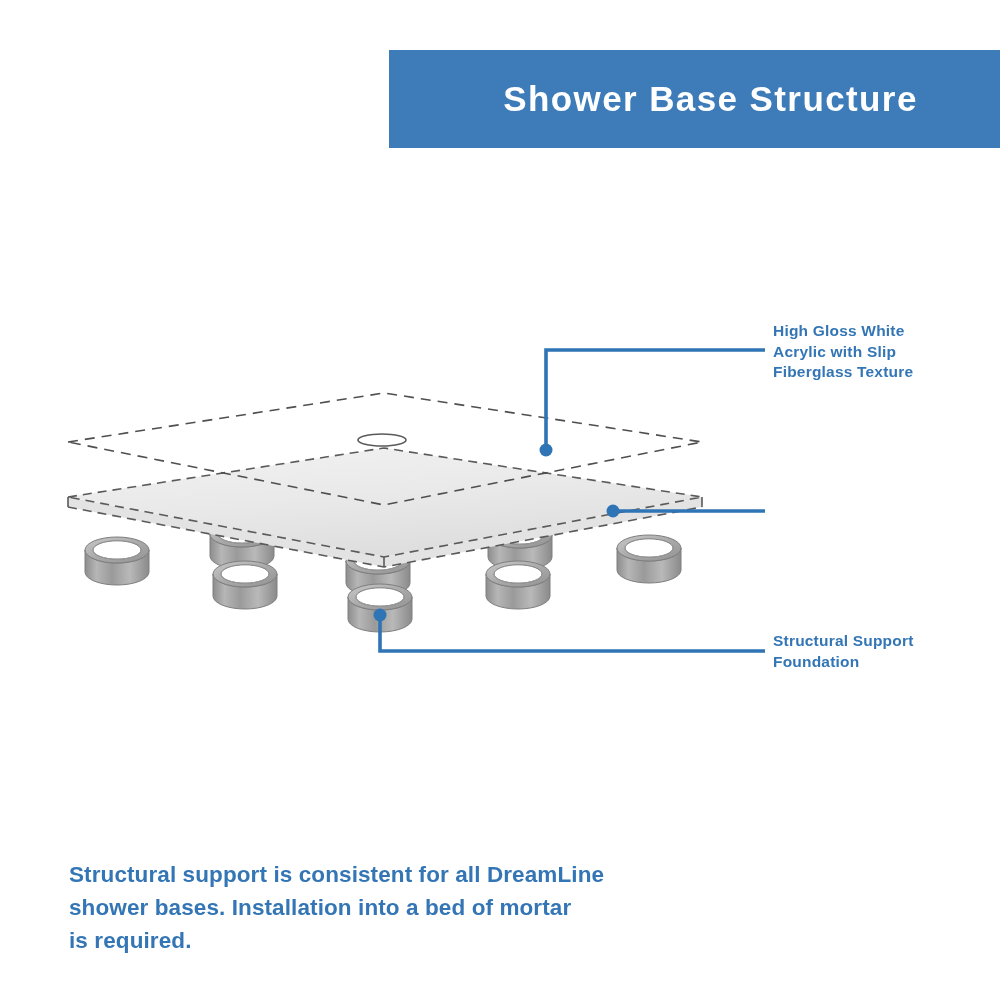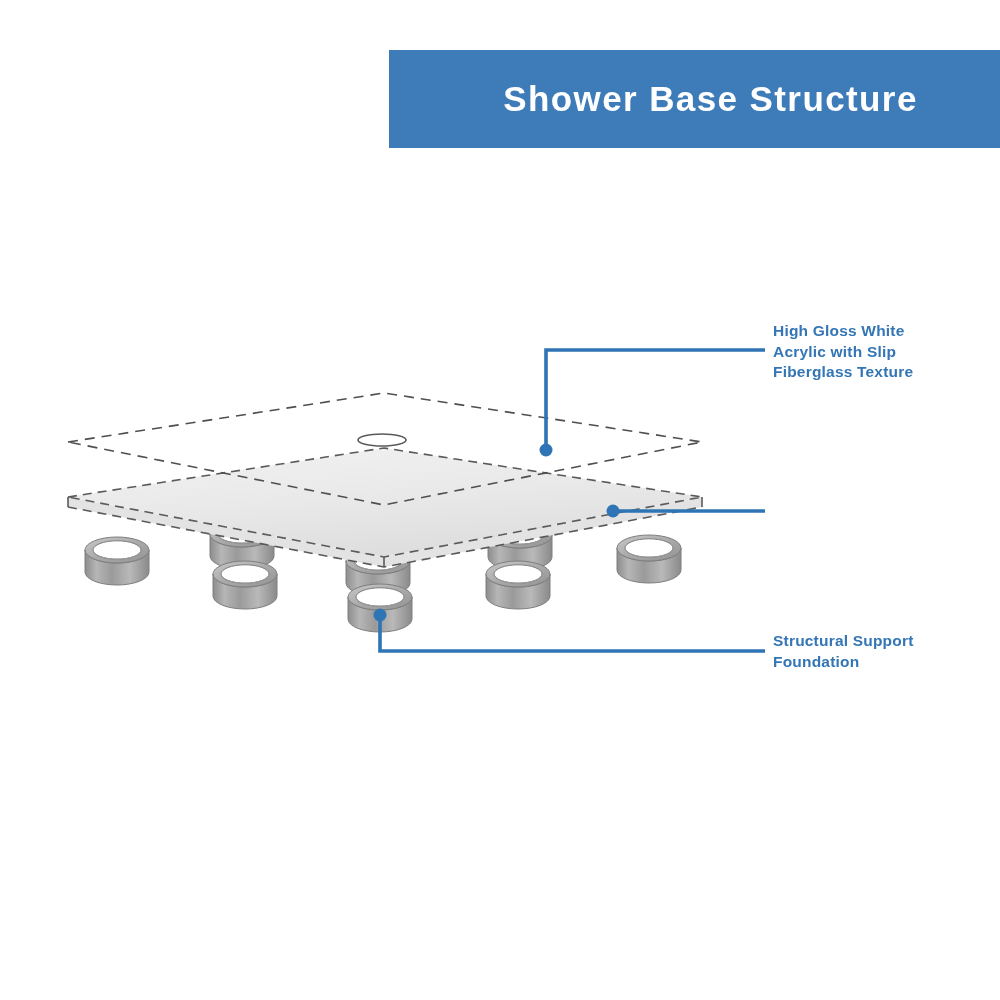--- a/index.html
+++ b/index.html
@@ -149,14 +149,17 @@
   </div>
 
   <div class="callout" id="callout-acrylic">High Gloss White
 Acrylic with Slip
 Fiberglass Texture</div>
 
 
   <div class="callout" id="callout-support">Structural Support
 Foundation</div>
 
+  <div class="caption">Structural support is consistent for all DreamLine
+shower bases. Installation into a bed of mortar
+is required.</div>
 
 </div>
 
 </body></html>

